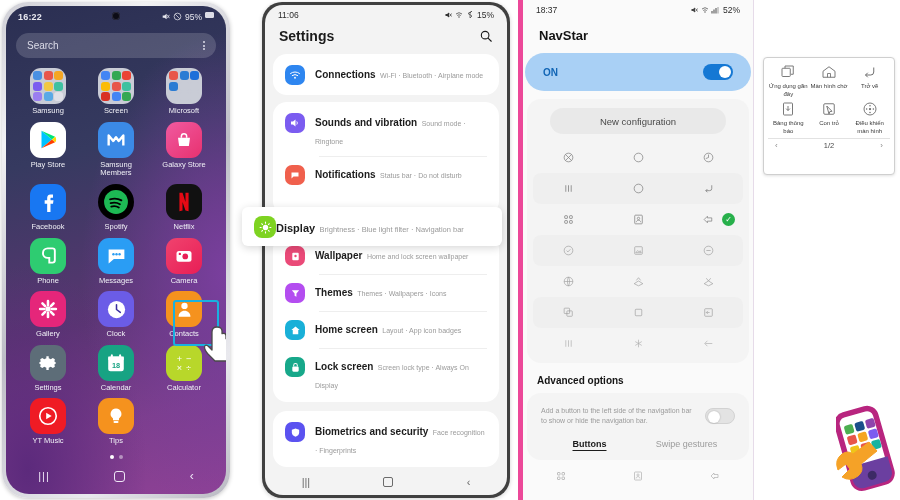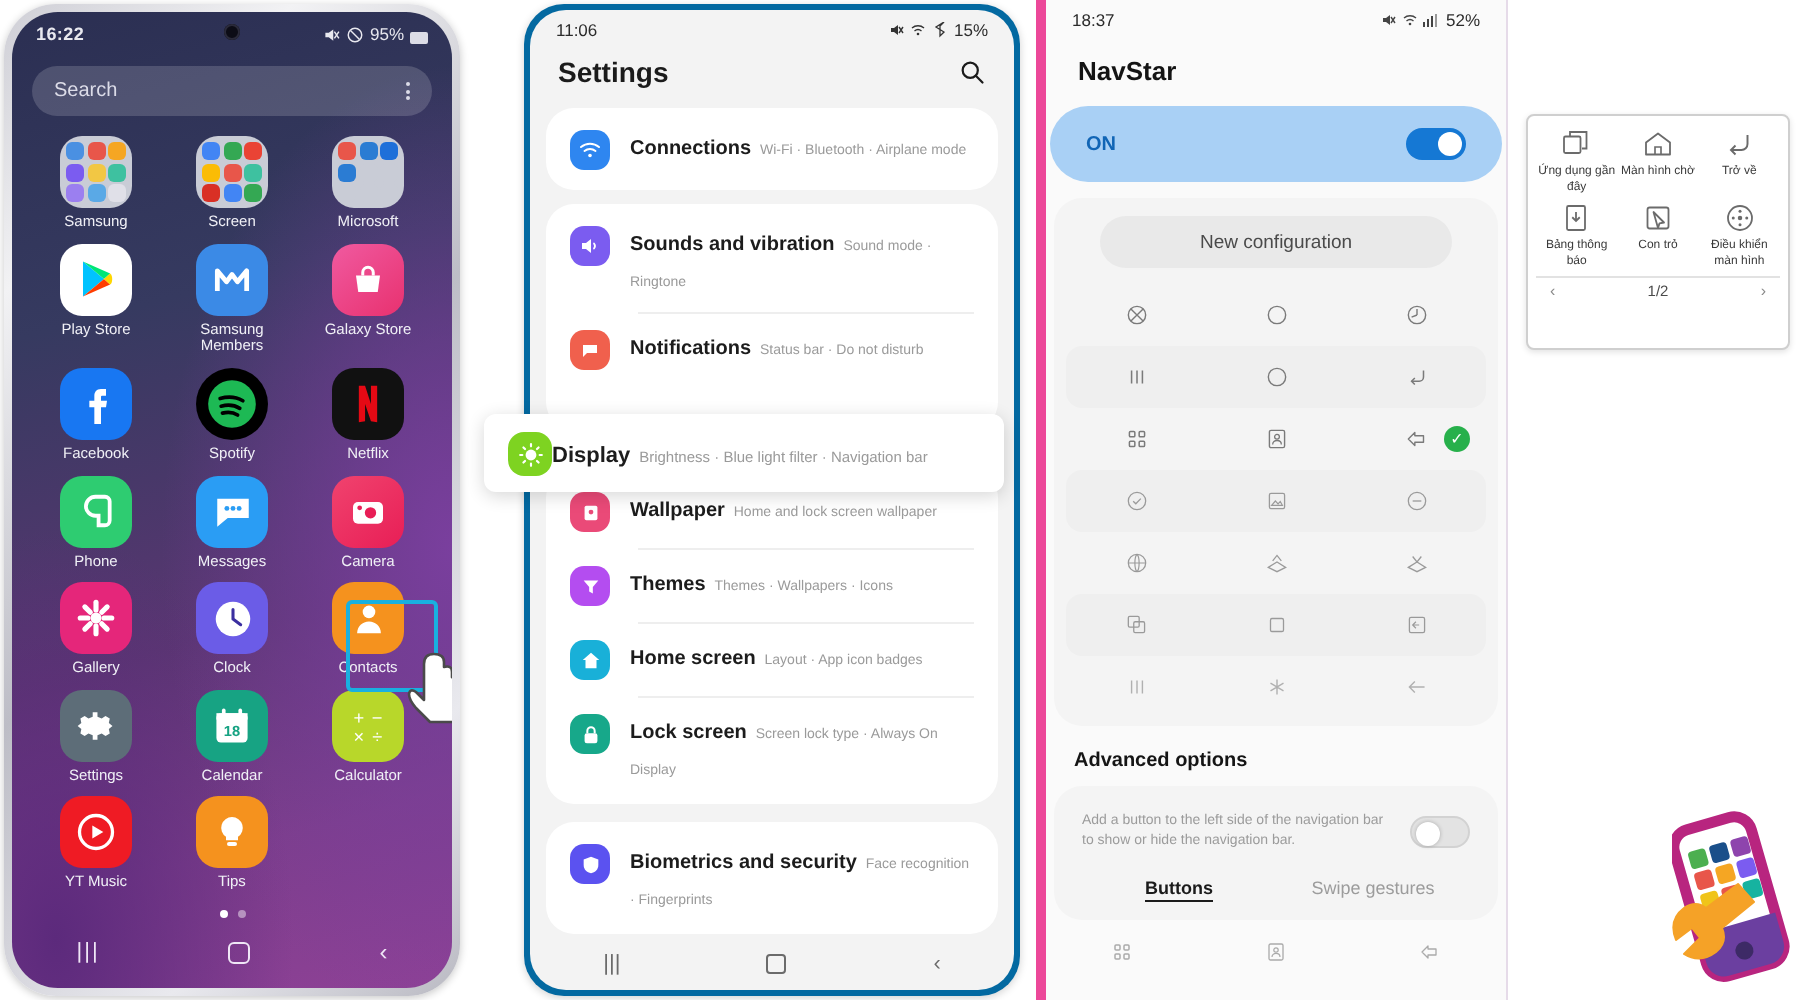--- a/index.html
+++ b/index.html
@@ -25,21 +25,21 @@
     background:
       radial-gradient(120% 90% at 100% 55%, #7a3f9e 0%, rgba(122,63,158,0) 55%),
       radial-gradient(90% 70% at 10% 95%, #5c2a7c 0%, rgba(92,42,124,0) 60%),
       linear-gradient(165deg,#2b2f52 0%, #363a60 30%, #5a3672 62%, #7d3e8c 82%, #8e4196 100%);
   }
   .p1-status {
     height:22px; display:flex; align-items:center; justify-content:space-between;
     padding:0 12px; color:#e8e8ef; font-size:9px; position:relative;
   }
   .p1-status .time { font-weight:600; letter-spacing:.2px; }
-  .p1-status .sysicons { display:flex; align-items:flex-end; gap:3px; font-size:8.5px; }
+  .p1-status .sysicons { display:flex; align-items:flex-start; gap:3px; font-size:8.5px; }
   .camera-hole {
     position:absolute; left:50%; top:6px; transform:translateX(-50%);
     width:8px; height:8px; border-radius:50%; background:#0c0c16;
     box-shadow: inset 0 0 0 1px #2a2a3a;
   }
   .battbox { width:9px; height:6px; border:1px solid #dcdce6; border-radius:1px; background:#dcdce6;}
 
   .p1-search {
     margin:5px 10px 0; height:25px; border-radius:14px;
     background: rgba(255,255,255,.16);
@@ -68,21 +68,21 @@
   .navrecent{ letter-spacing:1px; font-size:11px;}
   .navhome { width:11px;height:11px;border:1.5px solid #efe6f6;border-radius:3px;}
 
   .sel-box { position:absolute; width:46px; height:46px; border:2.5px solid #19b0e0; border-radius:3px;
              left:167px; top:294px; }
   .hand { position:absolute; left:196px; top:318px; width:40px; height:40px; }
 
   
   .phone2 {
     position:absolute; left:262px; top:2px; width:248px; height:496px;
-    border-radius:20px; background:#0369a1; padding:3px;
+    border-radius:20px; background:#404040; padding:3px;
     box-shadow:0 1px 4px rgba(0,0,0,.18);
   }
   .phone2-screen { width:100%; height:100%; border-radius:18px; overflow:hidden; background:#f3f3f3; position:relative;}
   .p2-status { height:20px; display:flex; justify-content:space-between; align-items:center;
                padding:0 13px; font-size:8.5px; color:#2b2b2b; }
   .p2-status .sysicons{display:flex;gap:3px;align-items:center;}
   .p2-title { display:flex; align-items:center; justify-content:space-between; padding:3px 14px 10px;}
   .p2-title h1 { font-size:14px; font-weight:700; color:#1b1b1b;}
   .p2-card { background:#fff; border-radius:14px; margin:0 8px 7px; padding:2px 0; }
   .srow { display:flex; align-items:flex-start; gap:10px; padding:8px 12px; position:relative;}

